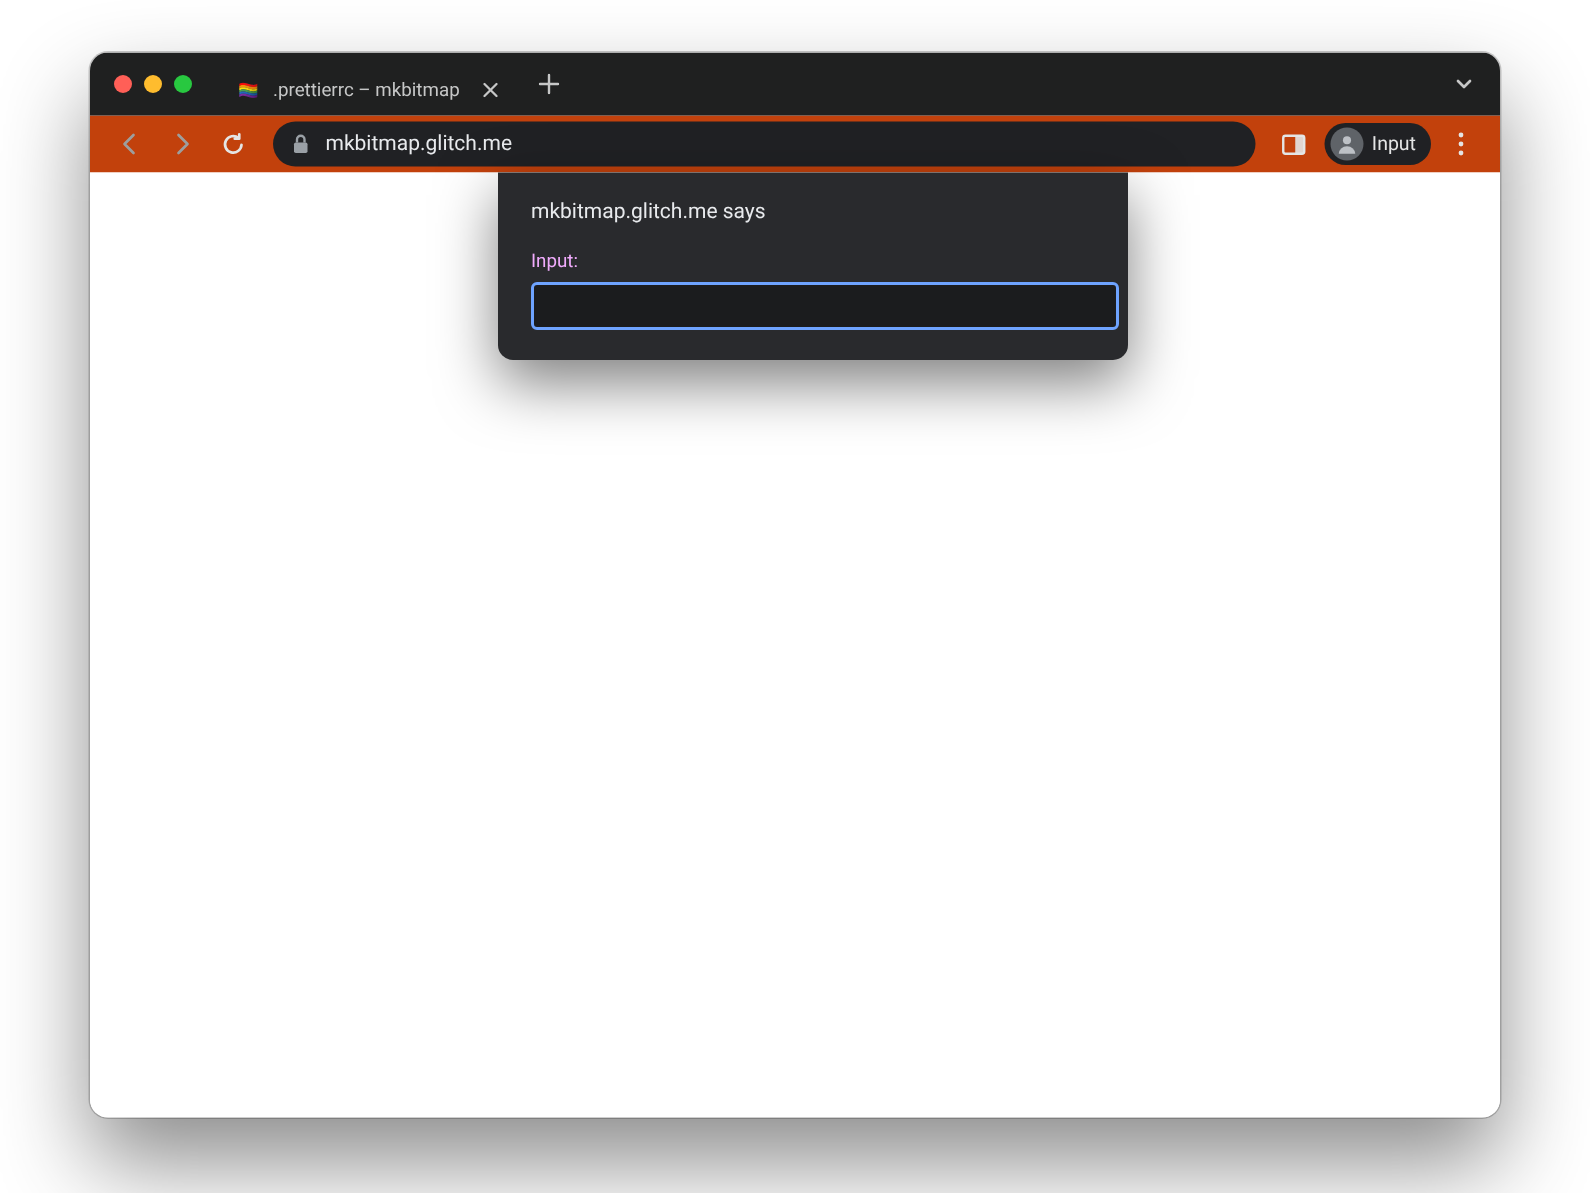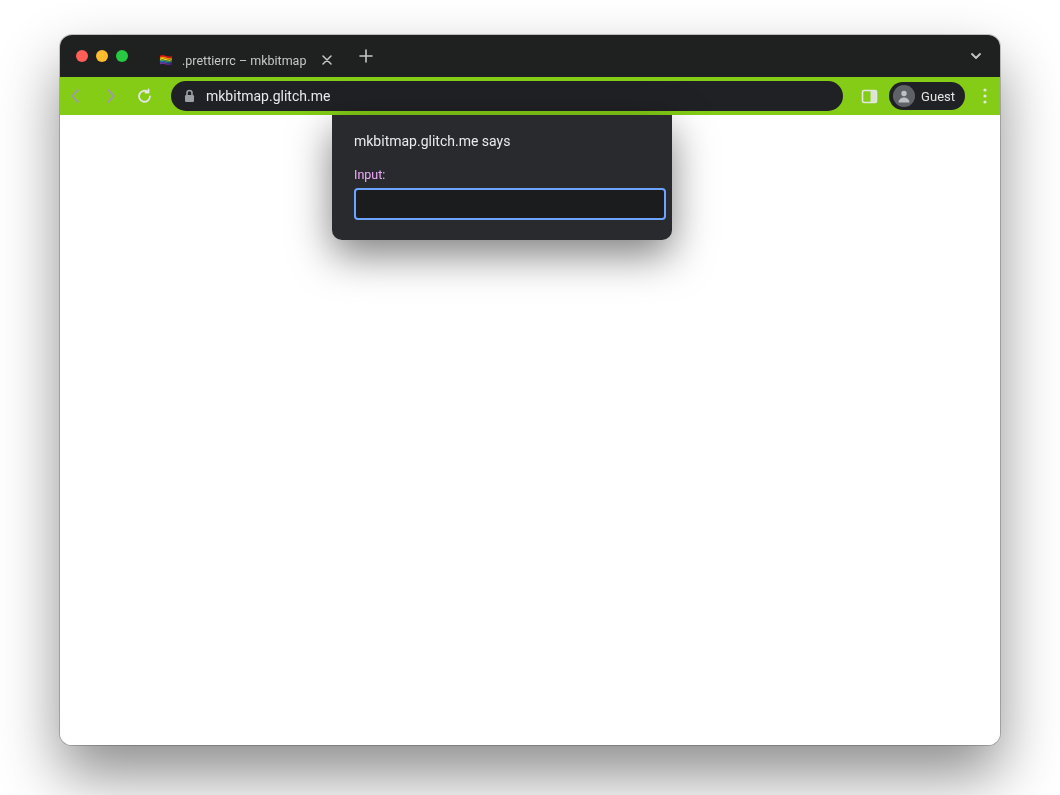--- a/index.html
+++ b/index.html
@@ -43,23 +43,23 @@
       border-radius: 8px 8px 0 0;
     }
     .tab .favicon { width: 16px; height: 16px; display:flex;align-items:center;justify-content:center; flex-shrink:0;}
     .tab .title { flex:1; white-space: nowrap; overflow: hidden; text-overflow: ellipsis; }
     .tab .close { width: 14px; height: 14px; display: flex; align-items:center; justify-content:center; color:#c6c7c7; font-size: 14px; flex-shrink:0;}
     .new-tab { width: 28px; height: 28px; display:flex;align-items:center;justify-content:center;color:#c6c7c7;font-size:18px;margin-left:6px;border-radius:50%; }
     .collapse { margin-left: auto; margin-right: 12px; color:#c6c7c7; width:24px;height:24px;display:flex;align-items:center;justify-content:center;}
 
     .toolbar {
       height: 38px;
-      background: #84cc16;
+      background: #c2410c;
       display: flex; align-items: center;
-      padding: 0 1px;
+      padding: 0 12px;
       gap: 4px;
     }
     .nav-btn { width: 30px; height: 30px; display:flex;align-items:center;justify-content:center;color:#9d9e9e;border-radius:50%;}
     .nav-btn.enabled { color:#e4e5e5; }
     .omnibox {
       flex:1; height: 30px;
       background: #202124;
       border-radius: 16px;
       display:flex; align-items:center;
       padding: 0 12px;
@@ -73,21 +73,21 @@
     .profile { display:flex;align-items:center;gap:6px;color:#e4e5e5;font-size:13px;padding:3px 10px 3px 4px;border-radius:16px;background:#202124;}
     .avatar { width:22px;height:22px;border-radius:50%;background:#5f6368;display:flex;align-items:center;justify-content:center;}
     .menu-icon { width: 28px; height: 28px; display:flex;align-items:center;justify-content:center;color:#e4e5e5;}
     .content { flex:1; background:#ffffff; position: relative; }
 
     
     .dialog {
       position: absolute;
       top: 0;
       left: 272px;
-      width: 340px;
+      width: 420px;
       background: #292a2d;
       border-radius: 0 0 10px 10px;
       box-shadow: 0 15px 40px rgba(0,0,0,0.5);
       padding: 18px 6px 20px 22px;
       color: #e8eaed;
       font-size: 13px;
     }
     .dialog .host-says { font-size: 14px; color:#e8eaed; margin-bottom: 18px;}
     .dialog .label { font-size: 12.5px; color:#f0abfc; margin-bottom: 6px;}
     .dialog input[type="text"] {
@@ -183,21 +183,21 @@
             <rect x="9.5" y="2.5" width="6" height="12" fill="currentColor" opacity="0.9"></rect>
           </svg>
       </div>
       <div class="profile">
         <span class="avatar">
           <svg width="16" height="16" viewBox="0 0 16 16">
               <circle cx="8" cy="5.5" r="2.7" fill="#bdc1c6"></circle>
               <path d="M2.5 14.5 a5.5 5 0 0 1 11 0 Z" fill="#bdc1c6"></path>
             </svg>
         </span>
-        <span>Guest</span>
+        <span>Input</span>
       </div>
       <div class="menu-icon">
         <svg width="4" height="16" viewBox="0 0 4 16">
             <circle cx="2" cy="2" r="1.6" fill="currentColor"></circle>
             <circle cx="2" cy="8" r="1.6" fill="currentColor"></circle>
             <circle cx="2" cy="14" r="1.6" fill="currentColor"></circle>
           </svg>
       </div>
     </div>
   </div>

